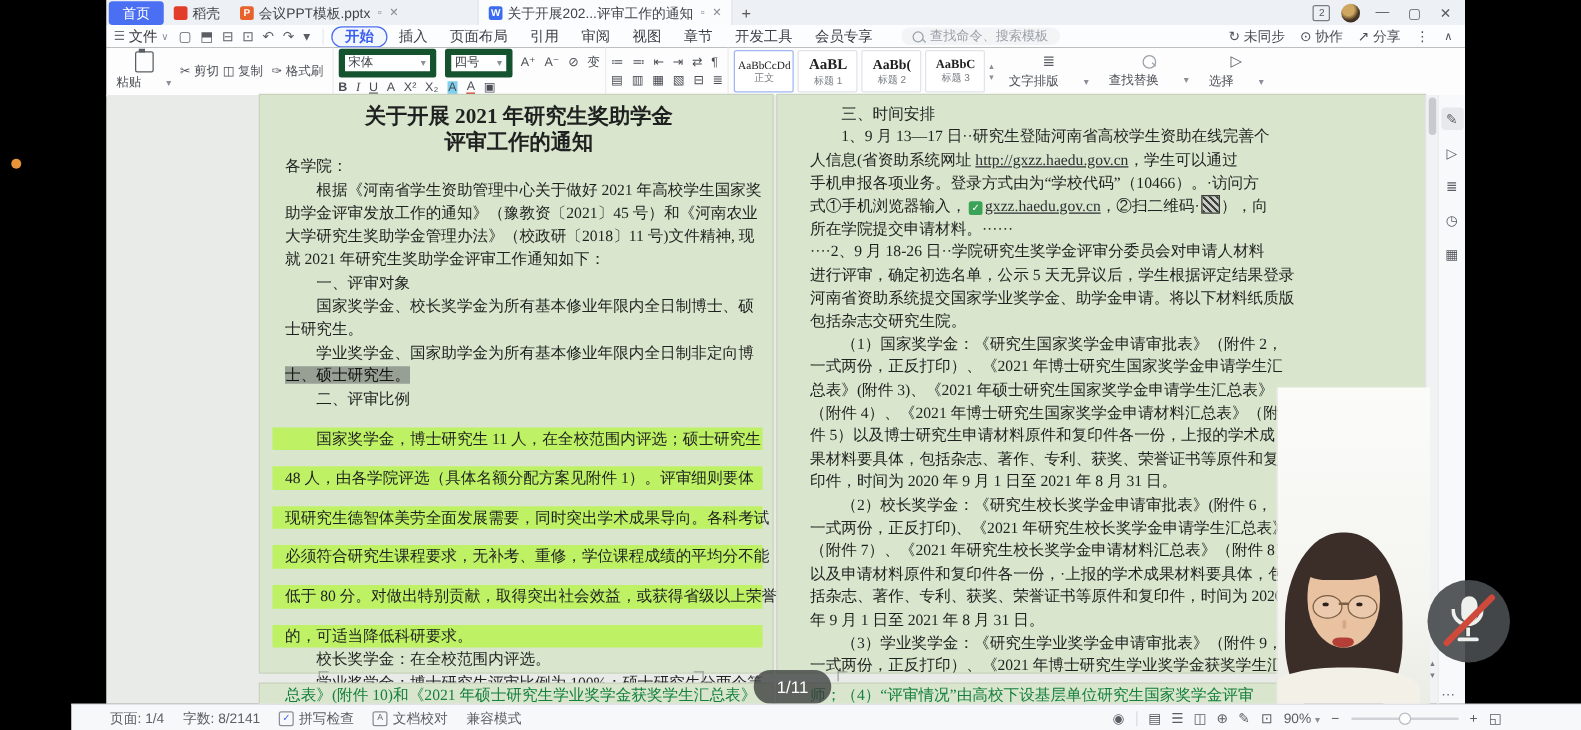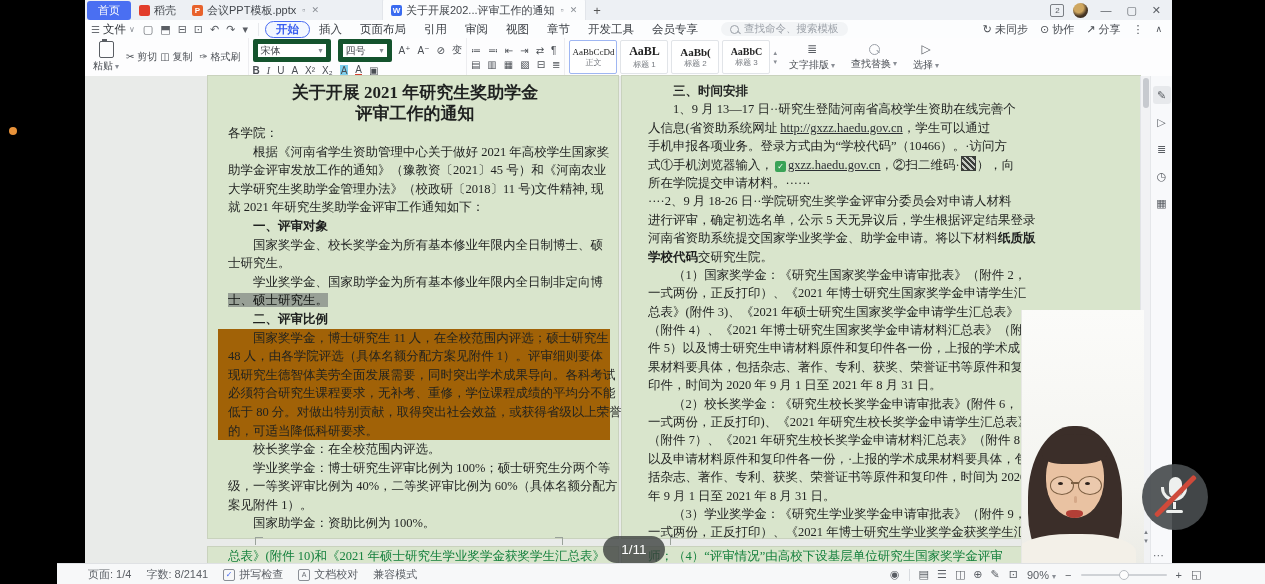--- a/index.html
+++ b/index.html
@@ -58,38 +58,38 @@
   .stylebox{width:46px;border:1px solid #e1e4e8;border-radius:2px;background:#fff;display:flex;flex-direction:column;align-items:center;justify-content:center}
   .stylebox.cur{border-color:#9fb6f2}
   .stylebox .pv{font-family:Liberation Serif, serif;font-size:9px;color:#222;white-space:nowrap}
   .stylebox.h1 .pv{font-size:12px;font-weight:700}
   .stylebox.h2 .pv{font-size:11px;font-weight:700}
   .stylebox.h3 .pv{font-size:10px;font-weight:700}
   .stylebox .lb{font-size:8px;color:#777b81}
   .gal-ctl{display:flex;flex-direction:column;justify-content:center;gap:1px;color:#8a8e95;font-size:7px}
   .bigbtn{display:flex;flex-direction:column;align-items:center;justify-content:center;gap:2px;padding:0 8px;color:#4a4e54}
   .bigbtn .bic{font-size:12px;color:#5a5e64}
-  .bb-label{display:flex;align-items:center;gap:2px}
+  .bb-label{display:flex;align-items:center;gap:20px}
   .car8{font-size:8px;color:#8a8e95}
 
   
   .workspace{left:85px;top:76px;width:1055px;height:487px;background:#e9ebe9}
   .page{position:absolute;background:#d9e5cc;box-shadow:0 0 0 1px #c9d2bd}
   .p1{left:123px;top:0;width:410px;height:462px}
   .p2{left:537px;top:0;width:518px;height:462px}
   .p3{left:123px;top:471px;width:410px;height:16px}
   .p4{left:537px;top:471px;width:518px;height:16px}
   .doctext{position:absolute;font-family:"Liberation Serif","DejaVu Serif",serif;font-size:12.5px;color:#1f2120}
   .p1 .doctext{left:20px;top:6px;width:374px}
   .p2 .doctext{left:26px;top:6px;width:394px}
   .dl{height:18.6px;line-height:18.6px;white-space:nowrap}
   .p2 .dl{height:18.4px;line-height:18.4px}
   .dl.t{height:21px;line-height:21px;font-size:17px;font-weight:700;text-align:center}
-  .dl.box{background:#a16207;margin:0 -8px 0 -10px;padding:0 8px 0 10px}
-  .sg-b{font-weight:700}
+  .dl.box{background:#bef264;margin:13px -8px 0 -10px;padding:0 8px 0 10px}
+  .sg-b{font-weight:400}
   .sg-sel{background:#98a096;color:#101210}
   .sg-lk{text-decoration:underline;color:#2c2f34}
   .sg-chk{display:inline-block;width:11px;height:11px;background:#3aa357;color:#fff;font-size:8px;line-height:11px;text-align:center;border-radius:2px;margin:0 2px;vertical-align:0px;font-family:"Liberation Sans",sans-serif}
   .sg-qr{display:inline-block;width:13px;height:13px;vertical-align:-2px;margin:0 1px;border:1px solid #3a3d3a;background:repeating-linear-gradient(45deg,#3c403c 0 2px,#c8ccc4 2px 4px)}
   .peektext{position:absolute;left:20px;top:1px;font-family:"Liberation Serif","DejaVu Serif",serif;font-size:12.5px;color:#15803d;white-space:nowrap}
   .p4 .peektext{left:26px}
   .cmark{position:absolute;width:7px;height:7px;border-left:1px solid #9aa29a;border-top:1px solid #9aa29a}
 
   
   .scrollstrip{left:1140px;top:76px;width:10px;height:487px;background:#f1f2f4;border-left:1px solid #e2e4e7}
@@ -370,21 +370,21 @@
     <div class="doctext" data-name="page2-text">
         <div class="dl" data-name="doc-line"><span data-name="doc-text">　　</span><span class="sg-b" data-name="doc-text">三、时间安排</span></div>
         <div class="dl" data-name="doc-line"><span data-name="doc-text">　　1、9 月 13—17 日··研究生登陆河南省高校学生资助在线完善个</span></div>
         <div class="dl" data-name="doc-line"><span data-name="doc-text">人信息(省资助系统网址 </span><span class="sg-lk" data-name="hyperlink">http://gxzz.haedu.gov.cn</span><span data-name="doc-text">，学生可以通过</span></div>
         <div class="dl" data-name="doc-line"><span data-name="doc-text">手机申报各项业务。登录方式由为“学校代码”（10466）。·访问方</span></div>
         <div class="dl" data-name="doc-line"><span data-name="doc-text">式①手机浏览器输入，</span><span class="sg-chk" data-name="verified-link-icon">✓</span><span class="sg-lk" data-name="hyperlink">gxzz.haedu.gov.cn</span><span data-name="doc-text">，②扫二维码·</span><span class="sg-qr" data-name="qr-code-image"></span><span data-name="doc-text">），向</span></div>
         <div class="dl" data-name="doc-line"><span data-name="doc-text">所在学院提交申请材料。······</span></div>
         <div class="dl" data-name="doc-line"><span data-name="doc-text">····2、9 月 18-26 日··学院研究生奖学金评审分委员会对申请人材料</span></div>
         <div class="dl" data-name="doc-line"><span data-name="doc-text">进行评审，确定初选名单，公示 5 天无异议后，学生根据评定结果登录</span></div>
         <div class="dl" data-name="doc-line"><span data-name="doc-text">河南省资助系统提交国家学业奖学金、助学金申请。将以下材料</span><span class="sg-b" data-name="doc-text">纸质版</span></div>
-        <div class="dl" data-name="doc-line"><span class="sg-b" data-name="doc-text">学校代码</span><span data-name="doc-text">交研究生院。</span></div>
+        <div class="dl" data-name="doc-line"><span class="sg-b" data-name="doc-text">包括杂志</span><span data-name="doc-text">交研究生院。</span></div>
         <div class="dl" data-name="doc-line"><span data-name="doc-text">　　（1）国家奖学金：《研究生国家奖学金申请审批表》（附件 2，</span></div>
         <div class="dl" data-name="doc-line"><span data-name="doc-text">一式两份，正反打印）、《2021 年博士研究生国家奖学金申请学生汇</span></div>
         <div class="dl" data-name="doc-line"><span data-name="doc-text">总表》(附件 3)、《2021 年硕士研究生国家奖学金申请学生汇总表》</span></div>
         <div class="dl" data-name="doc-line"><span data-name="doc-text">（附件 4）、《2021 年博士研究生国家奖学金申请材料汇总表》（附</span></div>
         <div class="dl" data-name="doc-line"><span data-name="doc-text">件 5）以及博士研究生申请材料原件和复印件各一份，上报的学术成</span></div>
         <div class="dl" data-name="doc-line"><span data-name="doc-text">果材料要具体，包括杂志、著作、专利、获奖、荣誉证书等原件和复</span></div>
         <div class="dl" data-name="doc-line"><span data-name="doc-text">印件，时间为 2020 年 9 月 1 日至 2021 年 8 月 31 日。</span></div>
         <div class="dl" data-name="doc-line"><span data-name="doc-text">　　（2）校长奖学金：《研究生校长奖学金申请审批表》(附件 6，</span></div>
         <div class="dl" data-name="doc-line"><span data-name="doc-text">一式两份，正反打印)、《2021 年研究生校长奖学金申请学生汇总表》</span></div>
         <div class="dl" data-name="doc-line"><span data-name="doc-text">（附件 7）、《2021 年研究生校长奖学金申请材料汇总表》（附件 8）</span></div>

